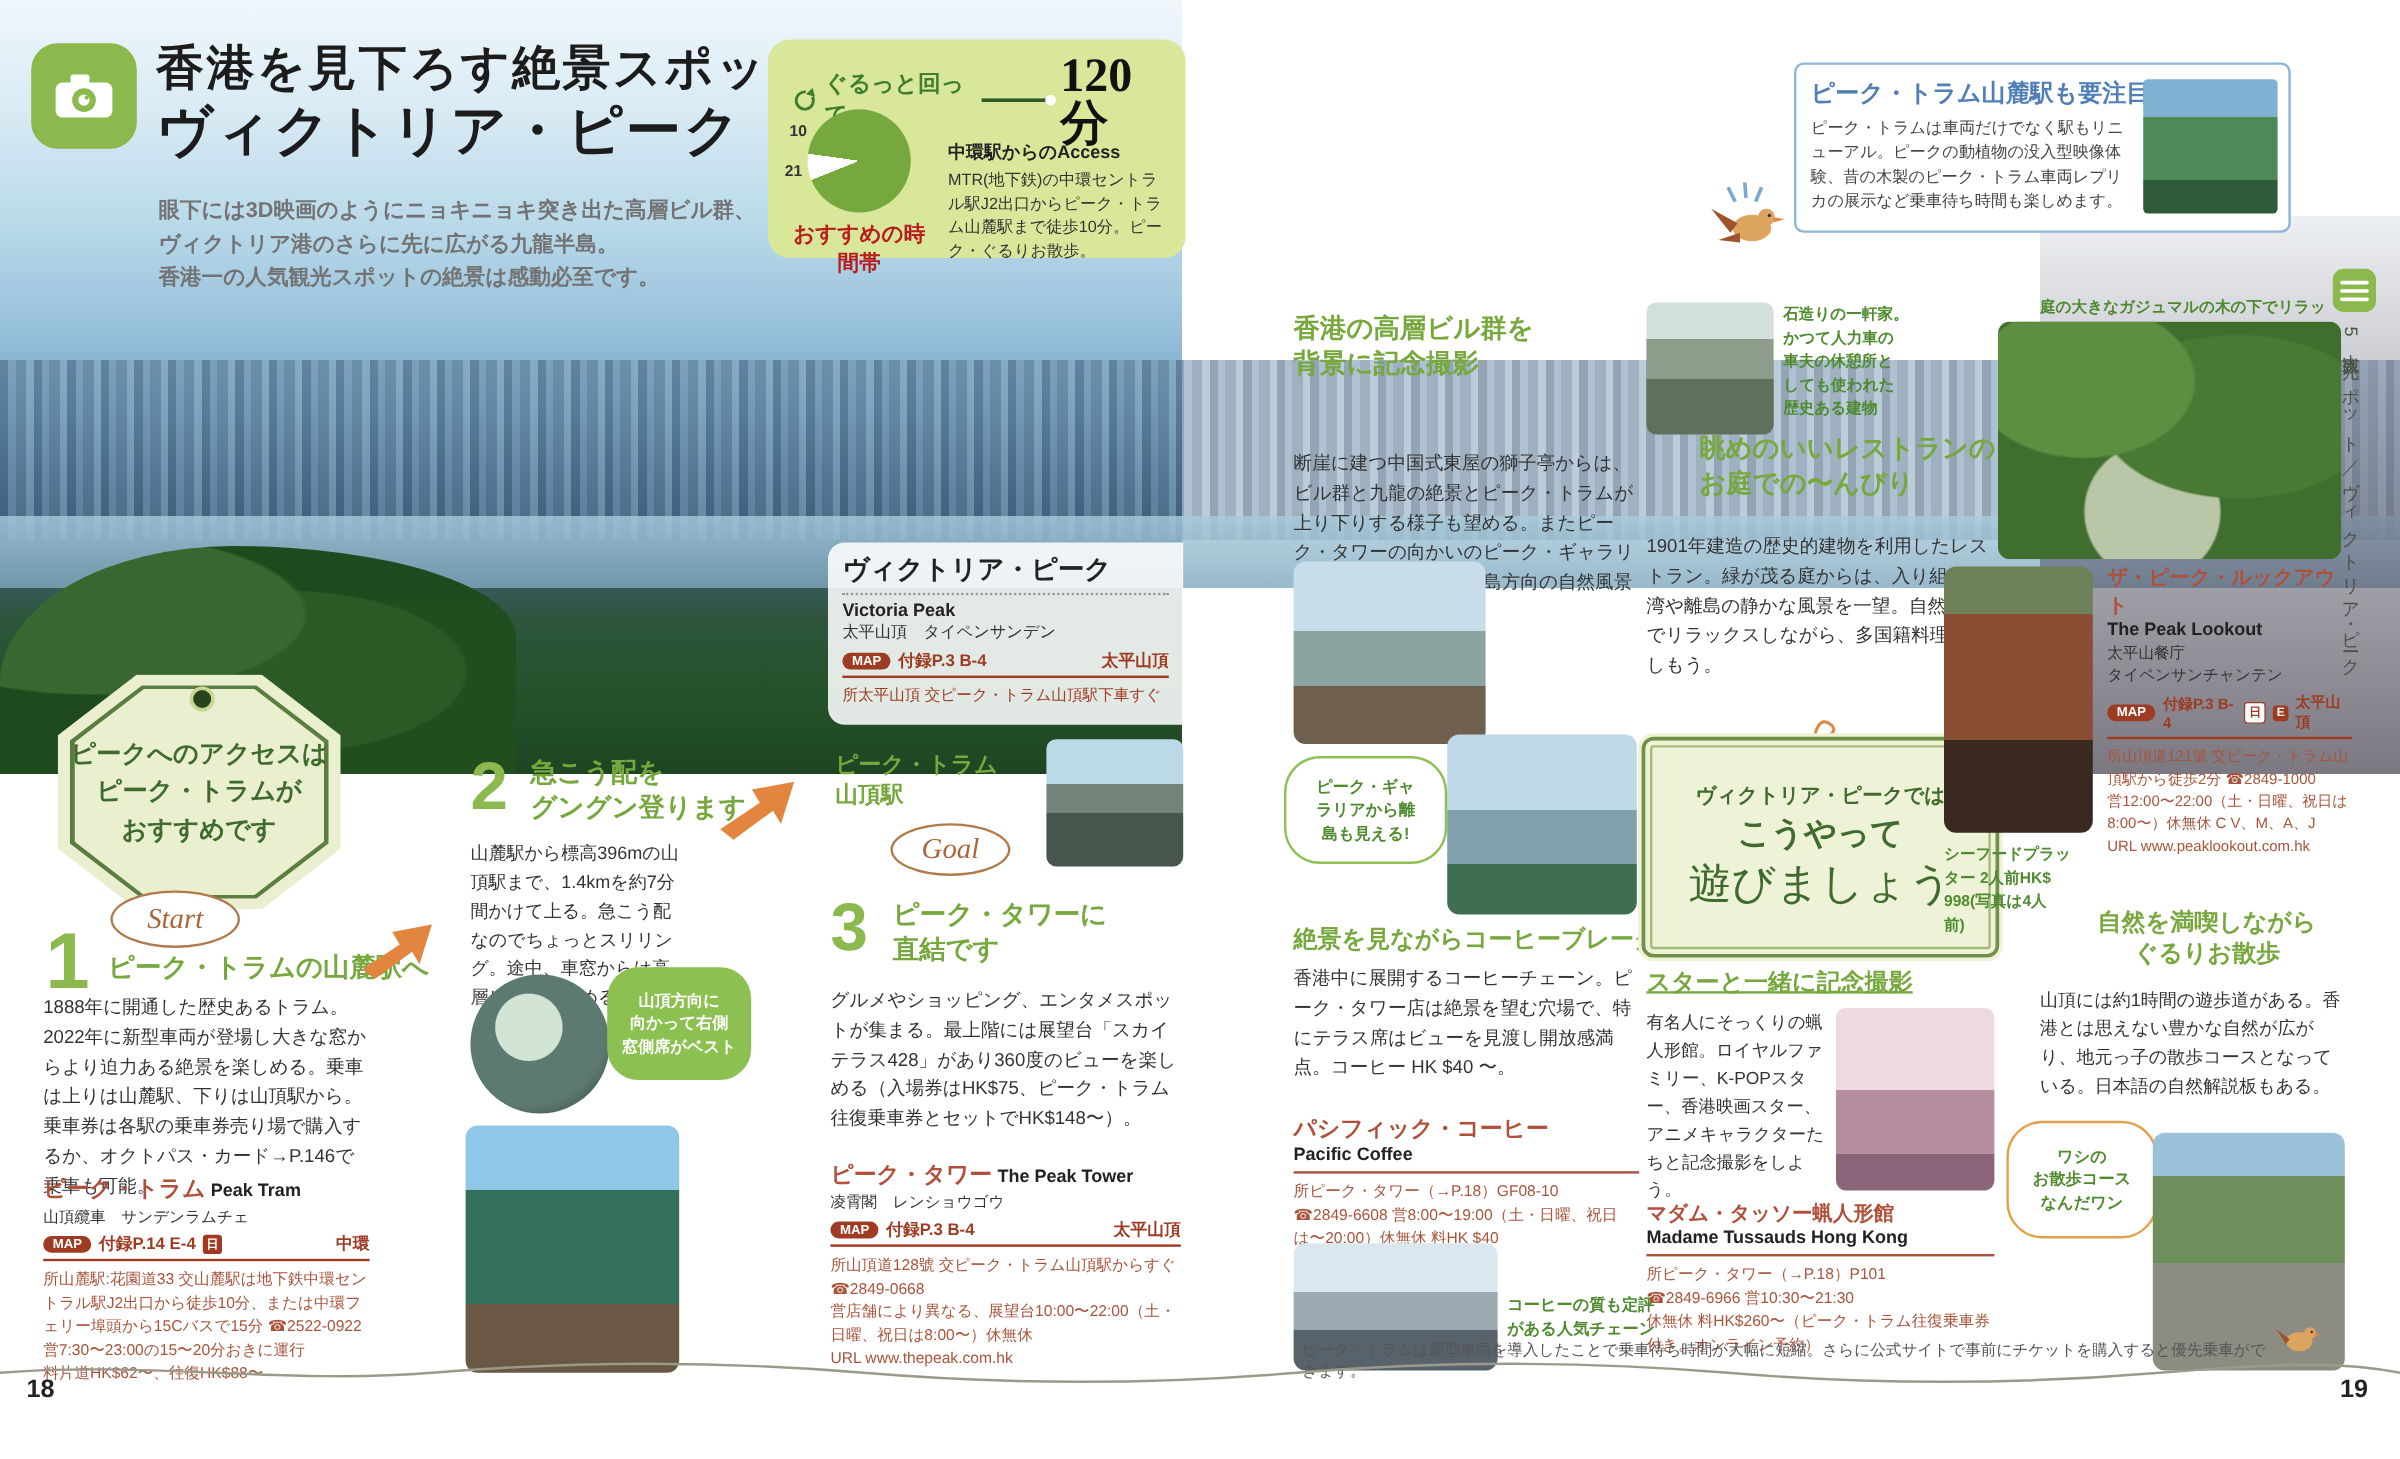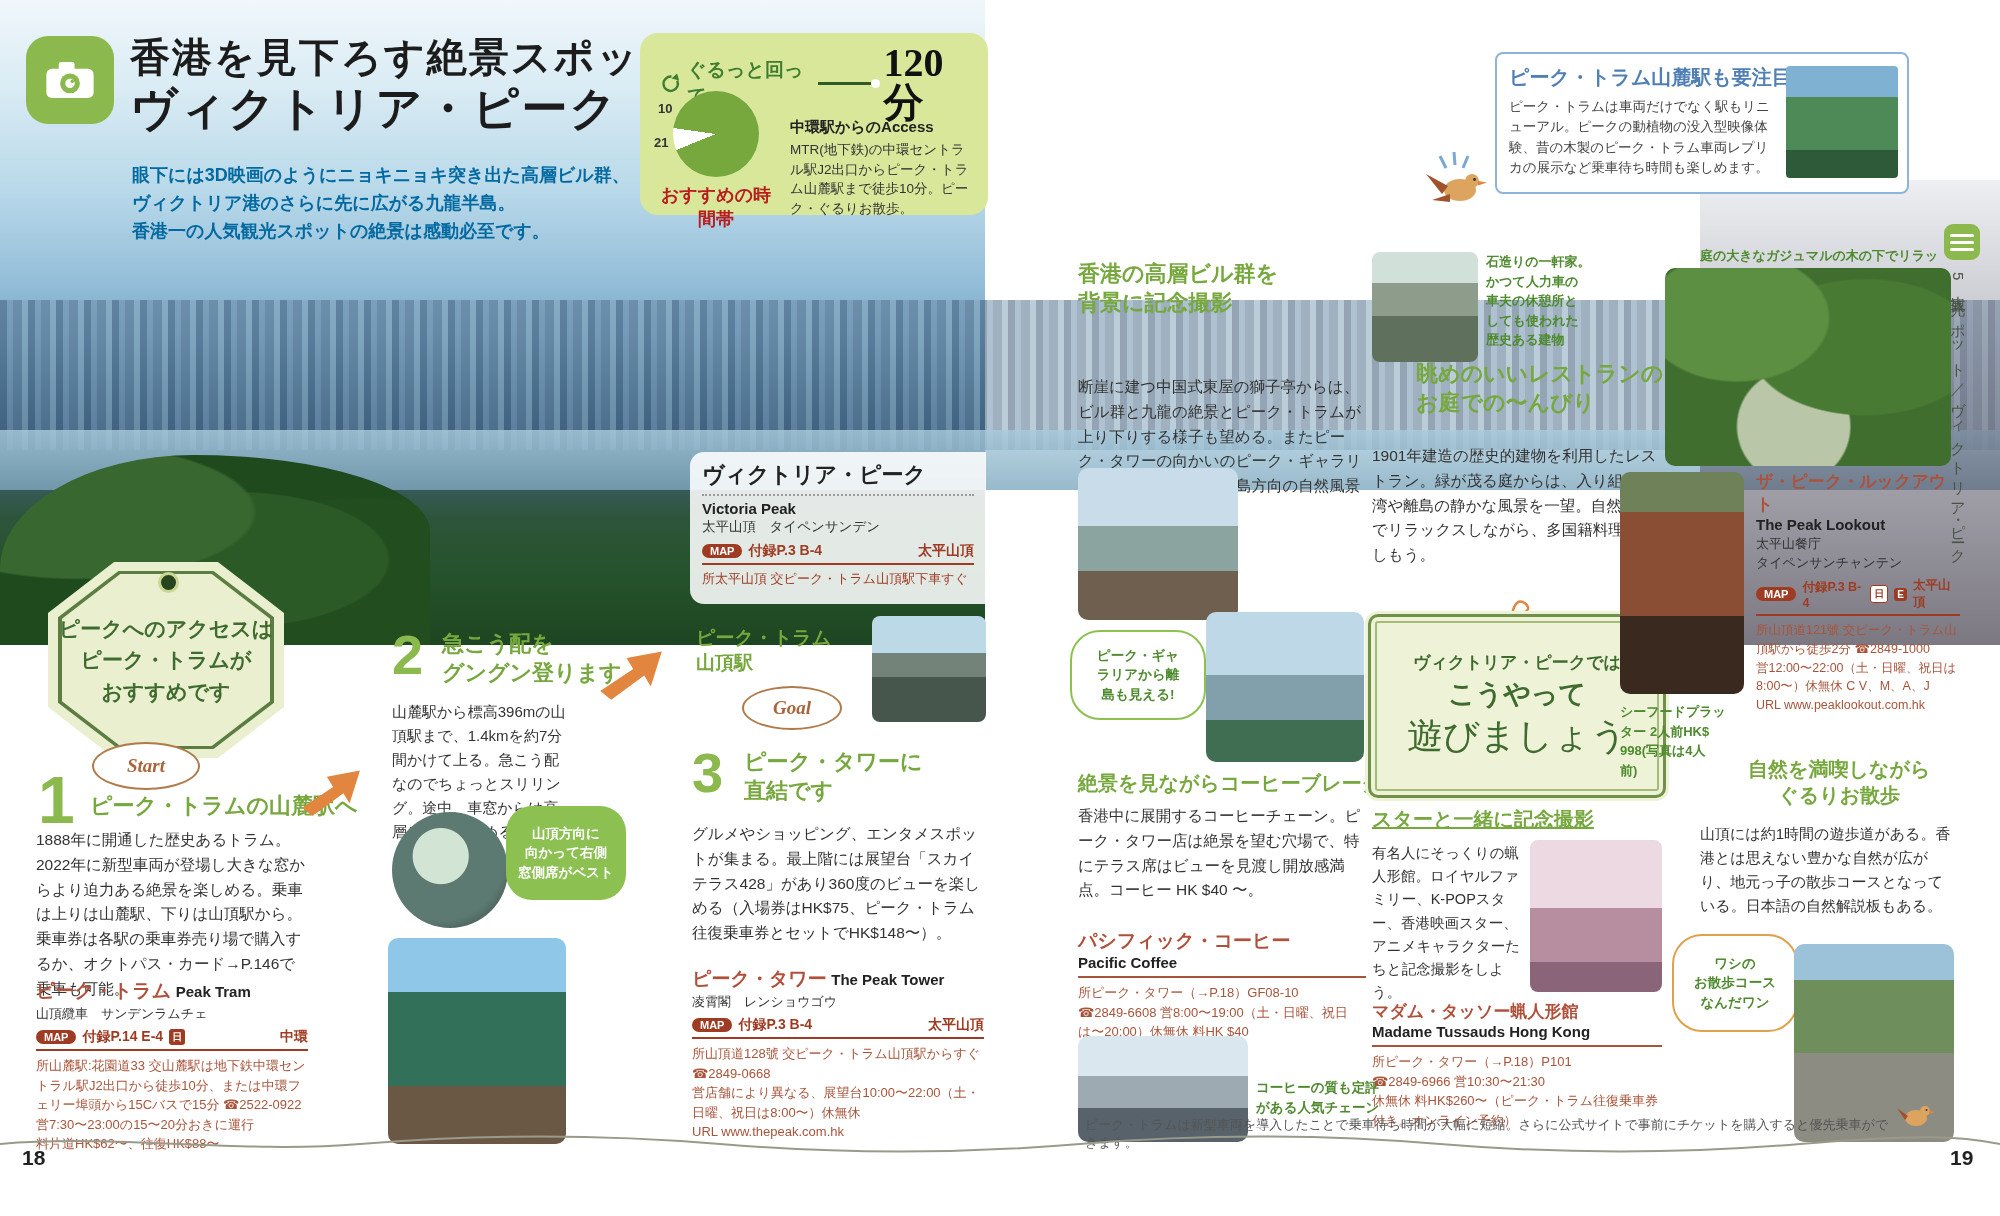--- a/index.html
+++ b/index.html
@@ -38,21 +38,21 @@
   .ph-seafood{background:linear-gradient(180deg,#6e8159 0 18%,#8a4e34 18% 65%,#39291f 65% 100%);}
   .ph-dog{background:linear-gradient(180deg,#9cc2da 0 18%,#6e8f5c 18% 55%,#8d8c82 55% 100%);}
   .ph-stationhall{background:linear-gradient(180deg,#7fb2d2 0 28%,#4d8a58 28% 75%,#2e5a3a 75% 100%);}
 
   
   .camera-badge{left:26px;top:36px;width:88px;height:88px;background:#8cb94e;border-radius:22px;
     display:flex;align-items:center;justify-content:center;}
   .title{left:130px;top:34px;font-weight:bold;color:#1c1c1c;line-height:1.18;letter-spacing:2px;}
   .title .t1{font-size:40px;}
   .title .t2{font-size:46px;}
-  .intro{left:132px;top:162px;width:520px;font-size:18px;font-weight:bold;color:#0369a1;line-height:1.55;}
+  .intro{left:132px;top:162px;width:520px;font-size:18px;font-weight:bold;color:#737373;line-height:1.55;}
 
   
   .access-box{left:640px;top:33px;width:348px;height:182px;background:#d9e79b;border-radius:18px;padding:10px 14px;box-sizing:border-box;}
   .loop-row{display:flex;align-items:center;gap:6px;color:#3f7d2f;font-size:19px;font-weight:bold;}
   .dash-line{display:inline-block;width:64px;height:0;border-top:3px solid #2f5c22;position:relative;margin:0 2px;}
   .dash-line::after{content:"";position:absolute;right:-4px;top:-6px;width:9px;height:9px;border-radius:50%;background:#fff;}
   .duration{font-family:"Liberation Serif","DejaVu Serif",serif;font-size:40px;color:#111;font-weight:bold;line-height:1;}
   .pie-wrap{position:absolute;left:16px;top:58px;width:120px;text-align:center;}
   .pie{width:86px;height:86px;border-radius:50%;margin:0 auto;
        background:conic-gradient(#76a83e 0deg 248deg,#ffffff 248deg 278deg,#76a83e 278deg 360deg);}
@@ -82,21 +82,21 @@
   .octa-txt{position:absolute;left:0;top:0;width:100%;height:100%;display:flex;align-items:center;justify-content:center;
     text-align:center;color:#3f6b2e;font-size:21px;font-weight:bold;line-height:1.5;}
   .octa-hole{position:absolute;left:50%;top:10px;width:15px;height:15px;margin-left:-8px;border-radius:50%;
     background:#26451f;border:3px solid #c9d793;}
 
   
   .step-num{position:absolute;color:#8cb94e;font-weight:bold;}
   .h-green{position:absolute;color:#76a83e;font-weight:bold;line-height:1.3;}
   .body-txt{position:absolute;font-size:15.5px;color:#333;line-height:1.6;}
   .tag-bubble{position:absolute;border:2px solid #b07b4a;border-radius:50%;color:#a9653c;
-    font-family:"Liberation Serif","DejaVu Serif",serif;font-style:italic;font-weight:bold;font-size:19px;
+    font-family:"Liberation Serif","DejaVu Serif",serif;font-style:italic;font-weight:normal;font-size:24px;
     display:flex;align-items:center;justify-content:center;background:#fff;}
   .g-bubble{position:absolute;background:#8cc152;color:#fff;font-size:13.5px;font-weight:bold;
     border-radius:26px;display:flex;align-items:center;justify-content:center;text-align:center;line-height:1.45;}
   .w-bubble{position:absolute;background:#fff;border:2px solid #8cc152;color:#4e8a2e;font-size:13.5px;font-weight:bold;
     border-radius:30px;display:flex;align-items:center;justify-content:center;text-align:center;line-height:1.45;}
 
   
   .shop{position:absolute;}
   .shop-ja{color:#b0503a;font-size:19px;font-weight:bold;}
   .shop-en{color:#222;font-size:15px;font-weight:bold;}

